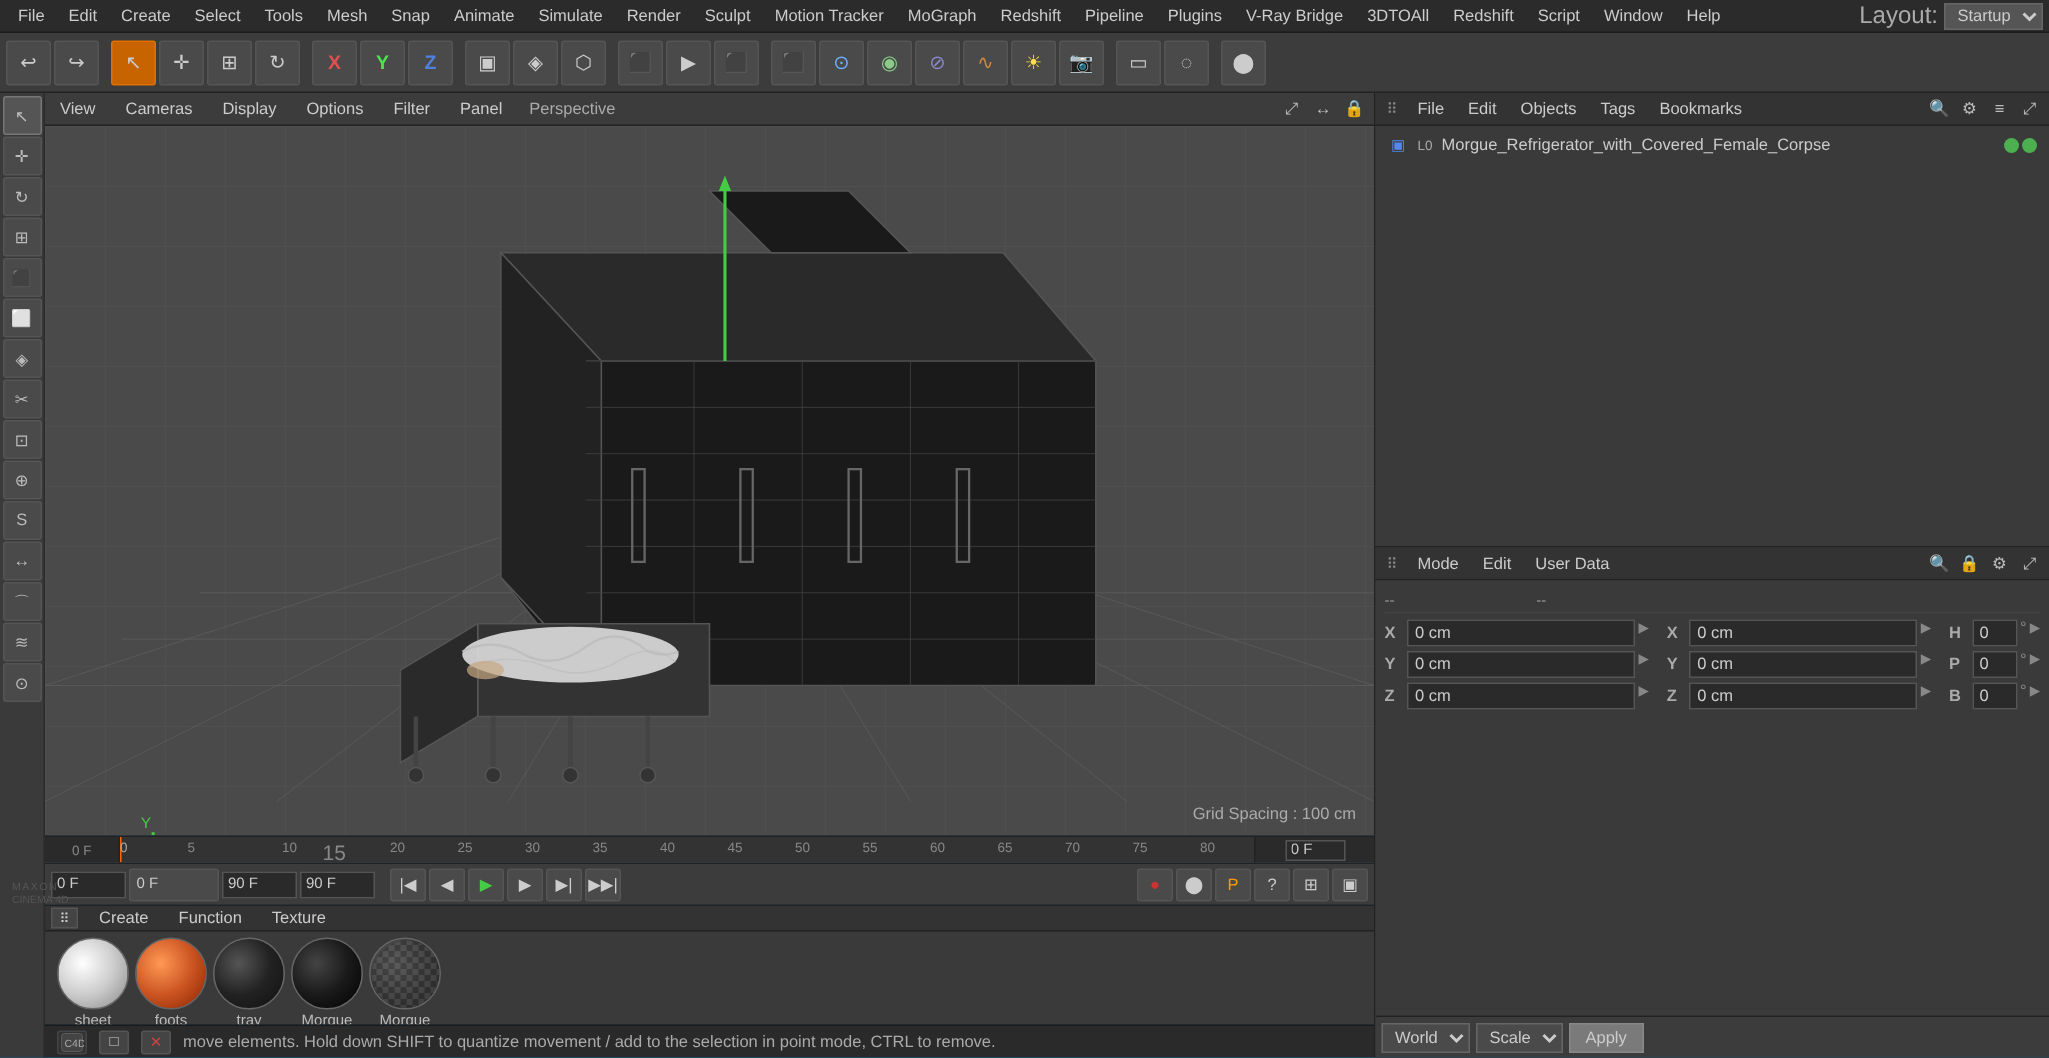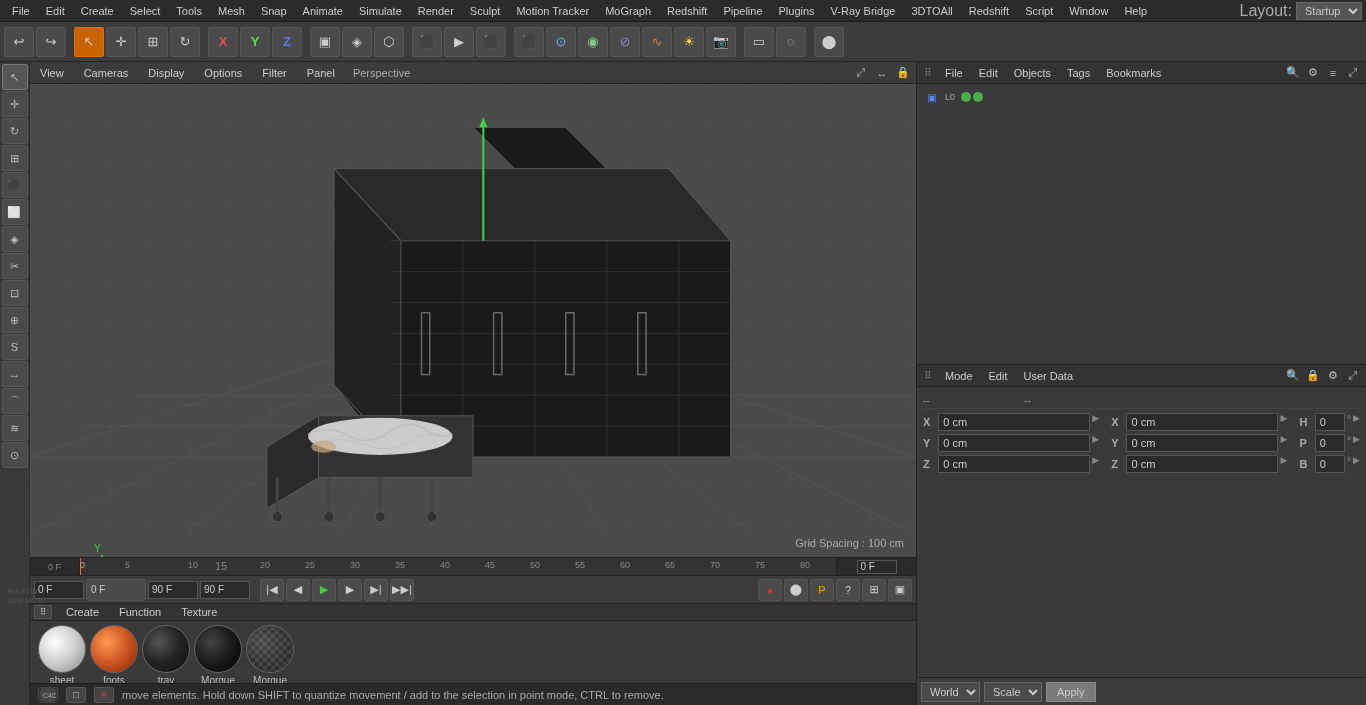--- a/index.html
+++ b/index.html
@@ -749,21 +749,21 @@
       <div style="width:50px;display:flex;align-items:center;justify-content:center;background:#2a2a2a;height:100%;border-right:1px solid #222;">
         <span style="font-size:9px;color:#888;">0 F</span>
       </div>
       <div class="timeline-track">
         <div class="timeline-ruler">
 
           <div class="timeline-playhead"></div>
           <span style="position:absolute;left:0px;top:2px;font-size:9px;color:#aaa;">0</span>
           <span style="position:absolute;left:45px;top:2px;font-size:9px;color:#888;">5</span>
           <span style="position:absolute;left:108px;top:2px;font-size:9px;color:#888;">10</span>
-          <span style="position:absolute;left:135px;top:2px;font-size:11px;color:#888;">15</span>
+          <span style="position:absolute;left:135px;top:2px;font-size:14px;color:#888;">15</span>
           <span style="position:absolute;left:180px;top:2px;font-size:9px;color:#888;">20</span>
           <span style="position:absolute;left:225px;top:2px;font-size:9px;color:#888;">25</span>
           <span style="position:absolute;left:270px;top:2px;font-size:9px;color:#888;">30</span>
           <span style="position:absolute;left:315px;top:2px;font-size:9px;color:#888;">35</span>
           <span style="position:absolute;left:360px;top:2px;font-size:9px;color:#888;">40</span>
           <span style="position:absolute;left:405px;top:2px;font-size:9px;color:#888;">45</span>
           <span style="position:absolute;left:450px;top:2px;font-size:9px;color:#888;">50</span>
           <span style="position:absolute;left:495px;top:2px;font-size:9px;color:#888;">55</span>
           <span style="position:absolute;left:540px;top:2px;font-size:9px;color:#888;">60</span>
           <span style="position:absolute;left:585px;top:2px;font-size:9px;color:#888;">65</span>
@@ -877,20 +877,21 @@
           <div class="obj-icon-btn">🔍</div>
           <div class="obj-icon-btn">⚙</div>
           <div class="obj-icon-btn">≡</div>
           <div class="obj-icon-btn">⤢</div>
         </div>
       </div>
       <div id="obj-content">
         <div class="obj-item">
           <div class="obj-icon" style="color:#5588ee;">▣</div>
           <div class="obj-icon" style="color:#aaa;font-size:9px;">L0</div>
+          <div class="obj-name">Morgue_Refrigerator_with_Covered_Female_Corpse</div>
           <div class="obj-dots">
             <div class="obj-dot dot-green"></div>
             <div class="obj-dot dot-green"></div>
           </div>
         </div>
       </div>
     </div>
 
     <div id="attr-panel">
       <div id="attr-header">

